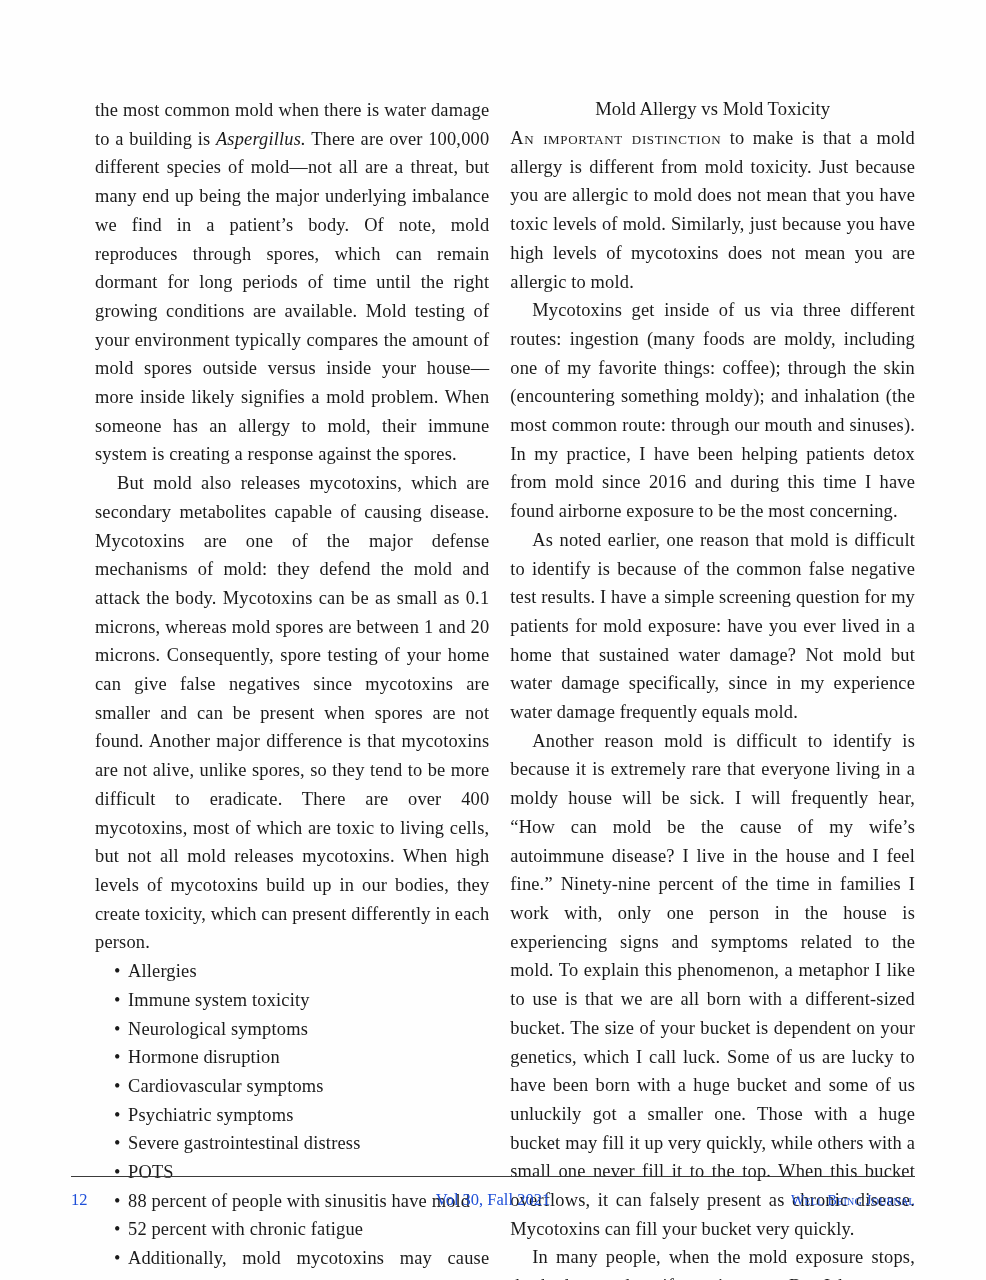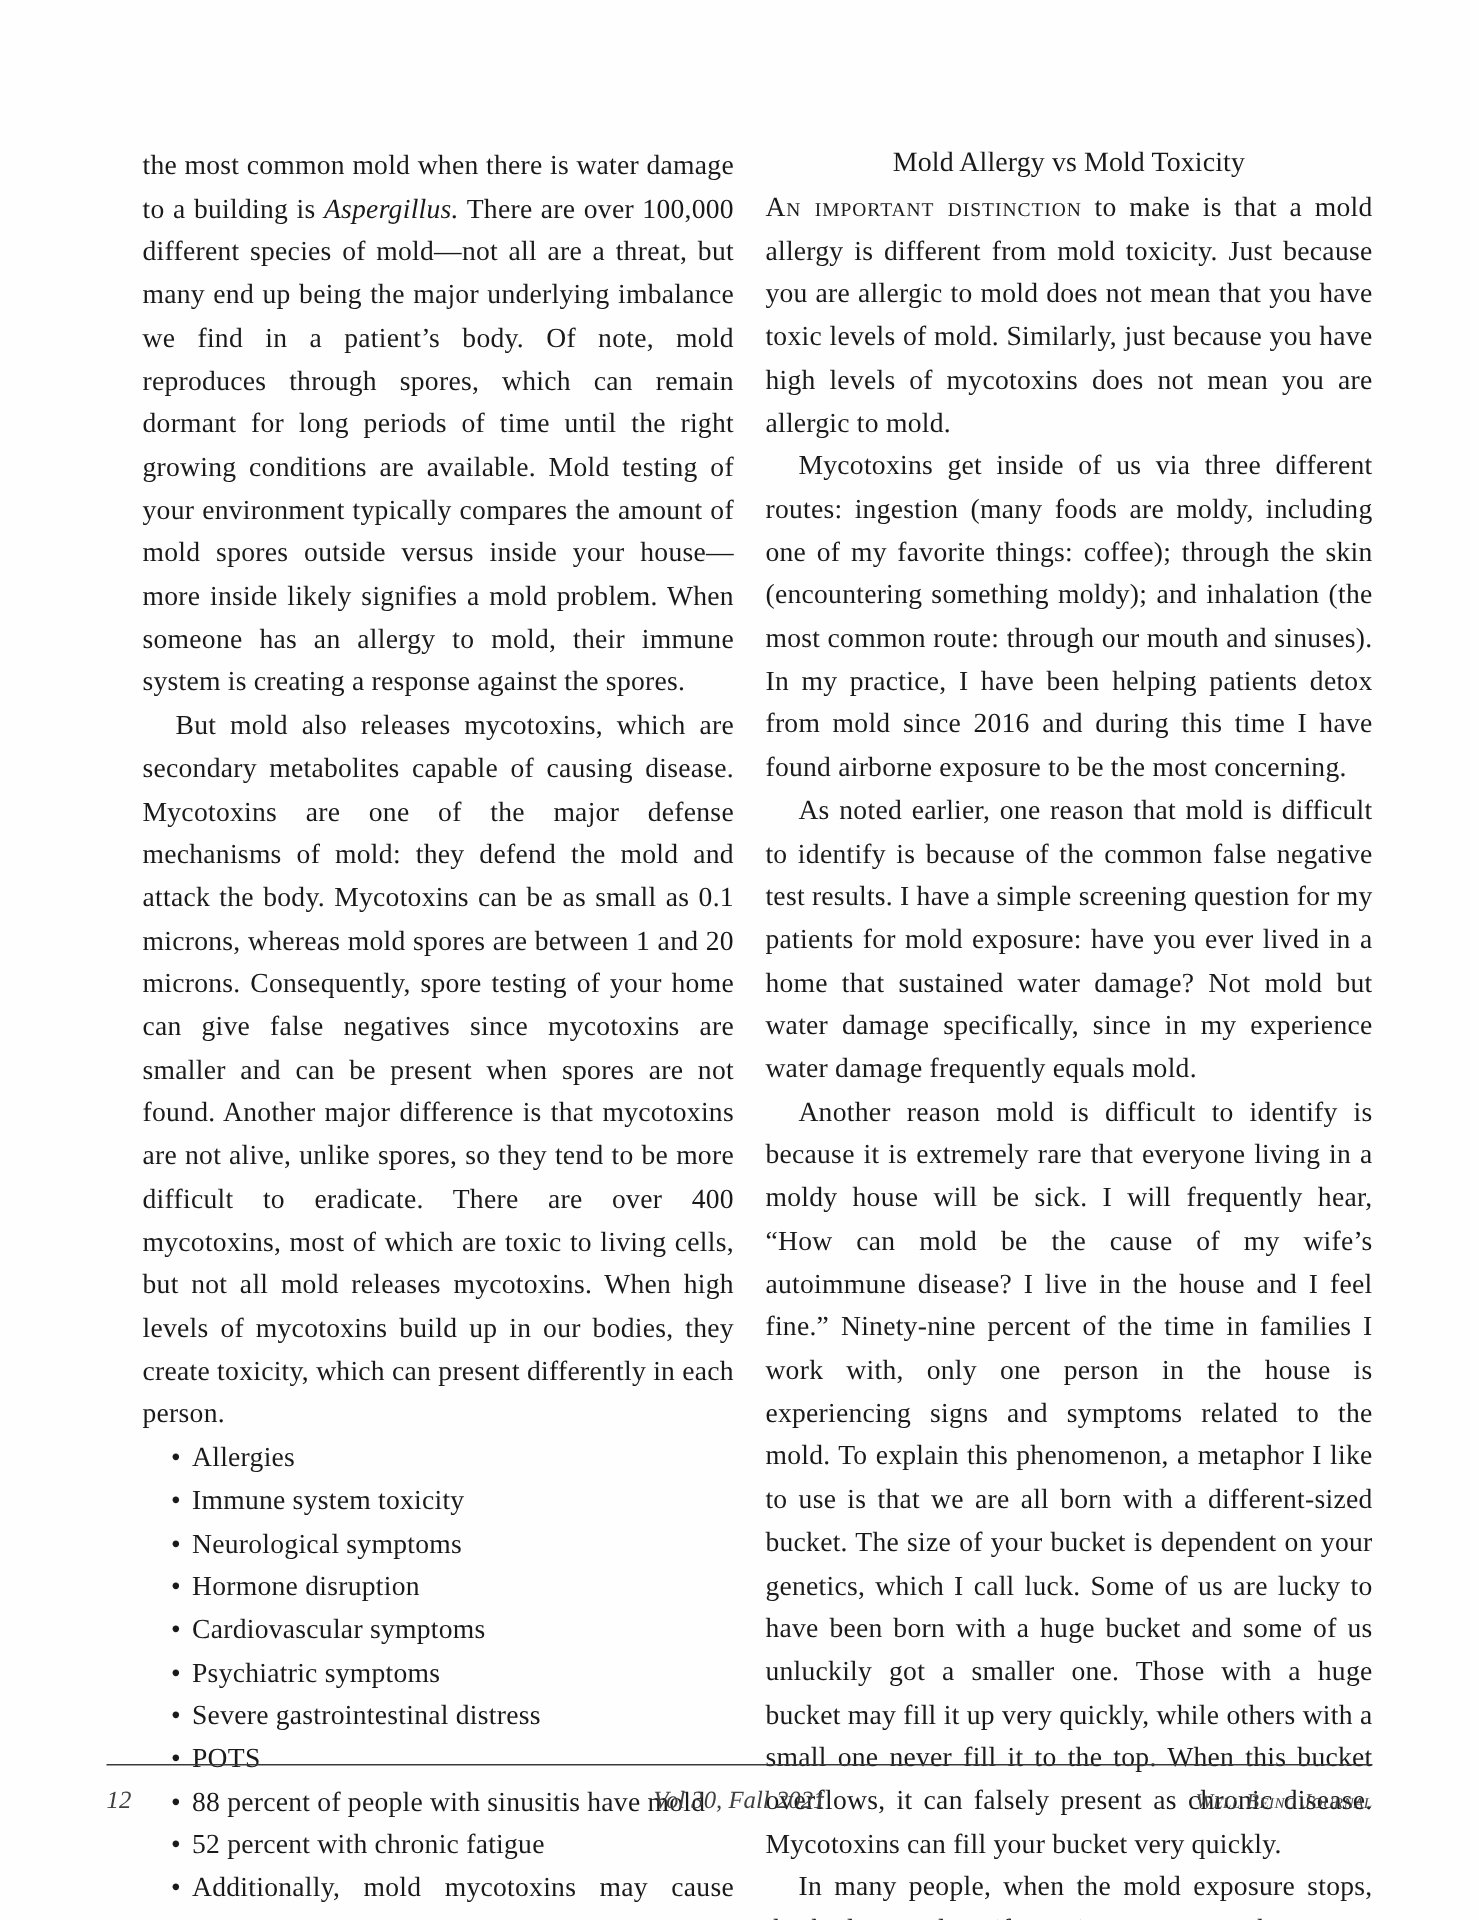--- a/index.html
+++ b/index.html
@@ -103,23 +103,22 @@
     height: 1px;
     background: #3a3a3a;
   }
   .footer {
     position: absolute;
     left: 71px;
     top: 1190px;
     width: 844px;
     display: flex;
     align-items: baseline;
-    font-style: italic;
     font-size: 16.5px;
-    color: #404040;
+    color: #1d4ed8;
   }
   .footer .f-left  { flex: 0 0 33%; text-align: left; }
   .footer .f-mid   { flex: 0 0 34%; text-align: center; }
   .footer .f-right {
     flex: 0 0 33%;
     text-align: right;
     font-variant: small-caps;
     letter-spacing: 0.02em;
     font-size: 14px;
   }

